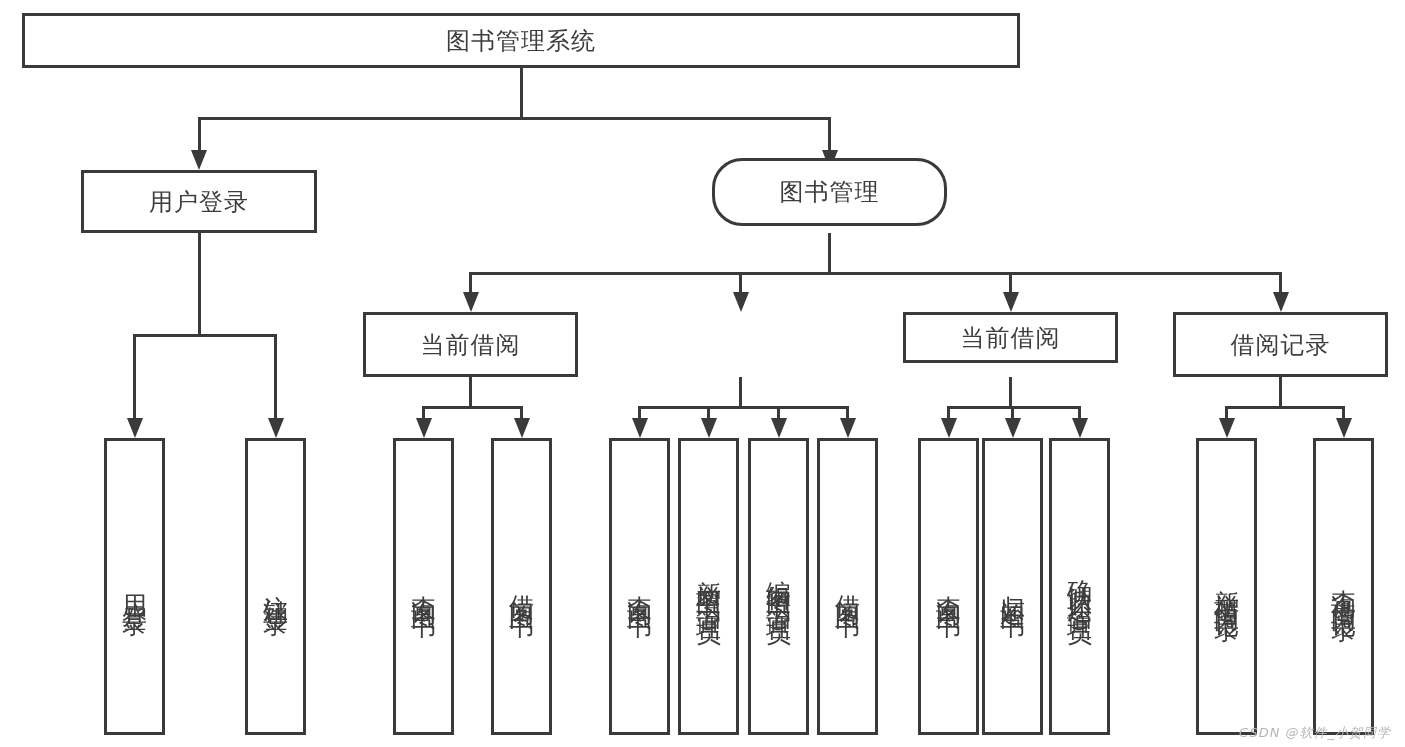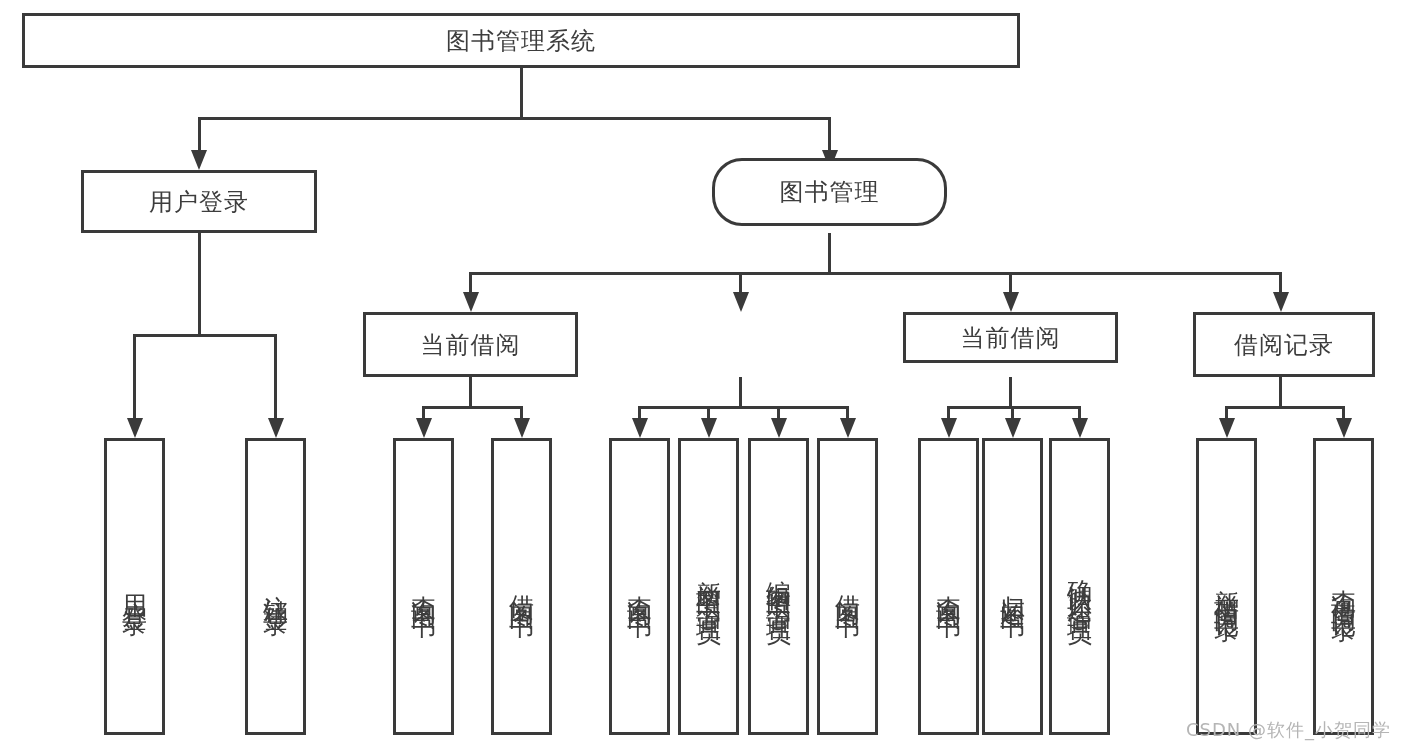--- a/index.html
+++ b/index.html
@@ -39,40 +39,41 @@
     position:absolute;
     width:0;height:0;
     border-left:8px solid transparent;
     border-right:8px solid transparent;
     border-top:20px solid var(--line,#3a3a3a);
     z-index:1;
   }
   .watermark{
     position:absolute;
     right:14px;bottom:5px;
-    font-size:18px;
+    font-size:13px;
     color:var(--wm,#b5b5b5);
     letter-spacing:1px;
     z-index:5;
     white-space:nowrap;
+    font-style:italic;
   }
 </style>
 </head>
 <body>
 
 <div class="canvas" id="canvas" style="--line: #3a3a3a; --text: #3d3d3d; --bg: #ffffff; --wm: #b5b5b5;">
 
   <div class="box hbox" style="left:22px;top:13px;width:998px;height:55px;">图书管理系统</div>
 
   <div class="box hbox" style="left:81px;top:170px;width:236px;height:63px;">用户登录</div>
   <div class="box hbox" style="left:712px;top:158px;width:235px;height:68px;border-radius:30px;">图书管理</div>
 
   <div class="box hbox" style="left:363px;top:312px;width:215px;height:65px;">当前借阅</div>
   <div class="box hbox" style="left:903px;top:312px;width:215px;height:51px;">当前借阅</div>
-  <div class="box hbox" style="left:1173px;top:312px;width:182px;height:65px;margin-left:20px;">借阅记录</div>
+  <div class="box hbox" style="left:1173px;top:312px;width:215px;height:65px;">借阅记录</div>
 
   <div class="box vbox" style="left:104px;top:438px;width:61px;height:297px;">用户登录</div>
   <div class="box vbox" style="left:245px;top:438px;width:61px;height:297px;">注销登录</div>
 
   <div class="box vbox" style="left:393px;top:438px;width:61px;height:297px;">查询图书</div>
   <div class="box vbox" style="left:491px;top:438px;width:61px;height:297px;">借阅图书</div>
 
   <div class="box vbox" style="left:609px;top:438px;width:61px;height:297px;">查询图书</div>
   <div class="box vbox" style="left:678px;top:438px;width:61px;height:297px;">新增图书（管理员）</div>
   <div class="box vbox" style="left:748px;top:438px;width:61px;height:297px;">编辑图书（管理员）</div>

